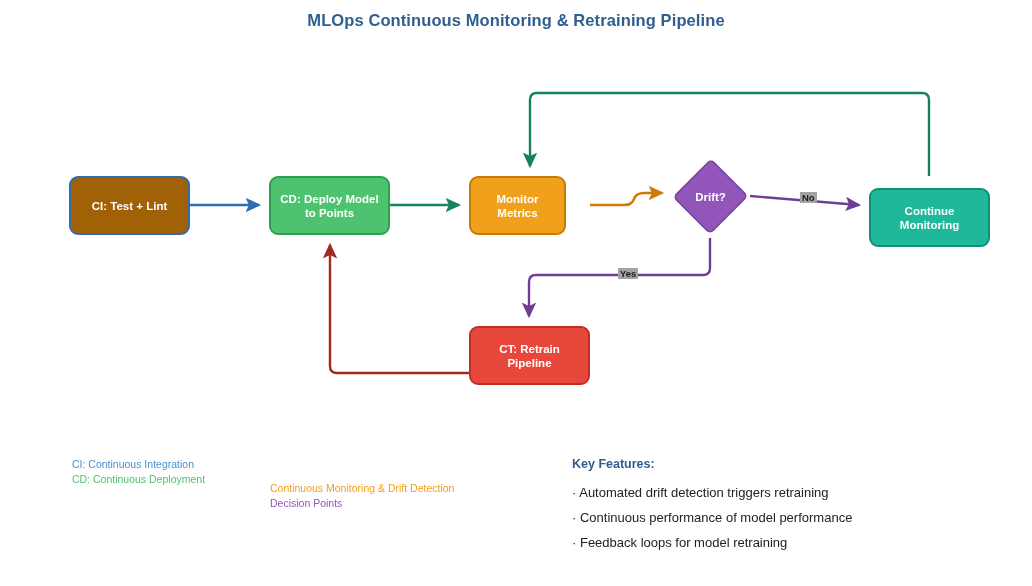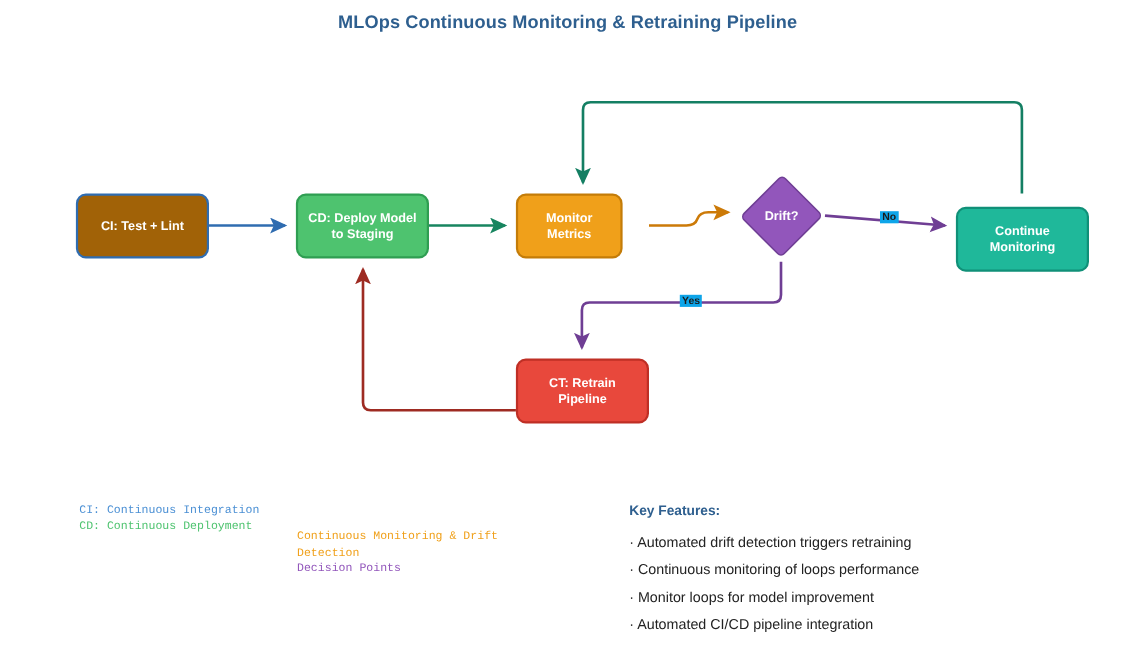--- a/index.html
+++ b/index.html
@@ -92,21 +92,21 @@
     color: #ffffff;
     font-weight: bold;
     font-size: 11.5px;
   }
 
   .edge-label {
     position: absolute;
     font-size: 9.5px;
     font-weight: bold;
     color: #1b1b1b;
-    background: #0ea5e9;
+    background: #a3a3a3;
     padding: 0 2px;
     z-index: 4;
     white-space: nowrap;
   }
   .label-no  { left: 800px; top: 192px; }
   .label-yes { left: 618px; top: 268px; }
 
   .legend-block {
     position: absolute;
     font-size: 10.5px;
@@ -115,21 +115,21 @@
   .legend-heading {
     font-size: 12.5px;
     font-weight: bold;
     color: #2e5f8f;
     margin-bottom: 14px;
   }
   #legend-col-left  { left: 72px;  top: 457px; width: 195px; }
   #legend-col-right { left: 270px; top: 481px; width: 230px; }
   #key-features     { left: 572px; top: 457px; width: 330px; }
 
-  .legend-entry { white-space: normal; font-family: Liberation Mono, monospace; }
+  .legend-entry { white-space: normal; }
   .legend-gap   { height: 4.5px; }
 
   .feature-item {
     font-size: 13px;
     color: #222222;
     line-height: 14px;
     margin-bottom: 11px;
     white-space: nowrap;
   }
 </style>
@@ -173,21 +173,21 @@
   <path d="M929,176 L929,100 Q929,93 922,93 L537,93 Q530,93 530,100 L530,166" fill="none" stroke="#147f63" stroke-width="2.4" marker-end="url(#ah-teal)"></path>
 
   <path d="M469,373 L337,373 Q330,373 330,366 L330,245" fill="none" stroke="#9e2b22" stroke-width="2.4" marker-end="url(#ah-red)"></path>
 </svg>
 
 <div class="node node-ci">
   <span>CI: Test + Lint</span>
 </div>
 
 <div class="node node-cd">
-  <span>CD: Deploy Model to Staging</span>
+  <span>CD: Deploy Model to Points</span>
 </div>
 
 <div class="node node-monitor">
   <span>Monitor Metrics</span>
 </div>
 
 <div class="node-decision">
   <div class="diamond-shape"></div>
   <div class="diamond-label">Drift?</div>
 </div>
@@ -210,16 +210,15 @@
 
 <div class="legend-block" id="legend-col-right">
   <div class="legend-entry" style="color:#f0a01a">Continuous Monitoring &amp; Drift Detection</div>
   <div class="legend-entry" style="color:#9256bb">Decision Points</div>
   <div class="legend-gap"></div>
 </div>
 
 <div class="legend-block" id="key-features">
   <div class="legend-heading">Key Features:</div>
   <div class="feature-item">· Automated drift detection triggers retraining</div>
-  <div class="feature-item">· Continuous monitoring of loops performance</div>
-  <div class="feature-item">· Monitor loops for model improvement</div>
-  <div class="feature-item">· Automated CI/CD pipeline integration</div>
+  <div class="feature-item">· Continuous performance of model performance</div>
+  <div class="feature-item">· Feedback loops for model retraining</div>
 </div>
 
 </body></html>

